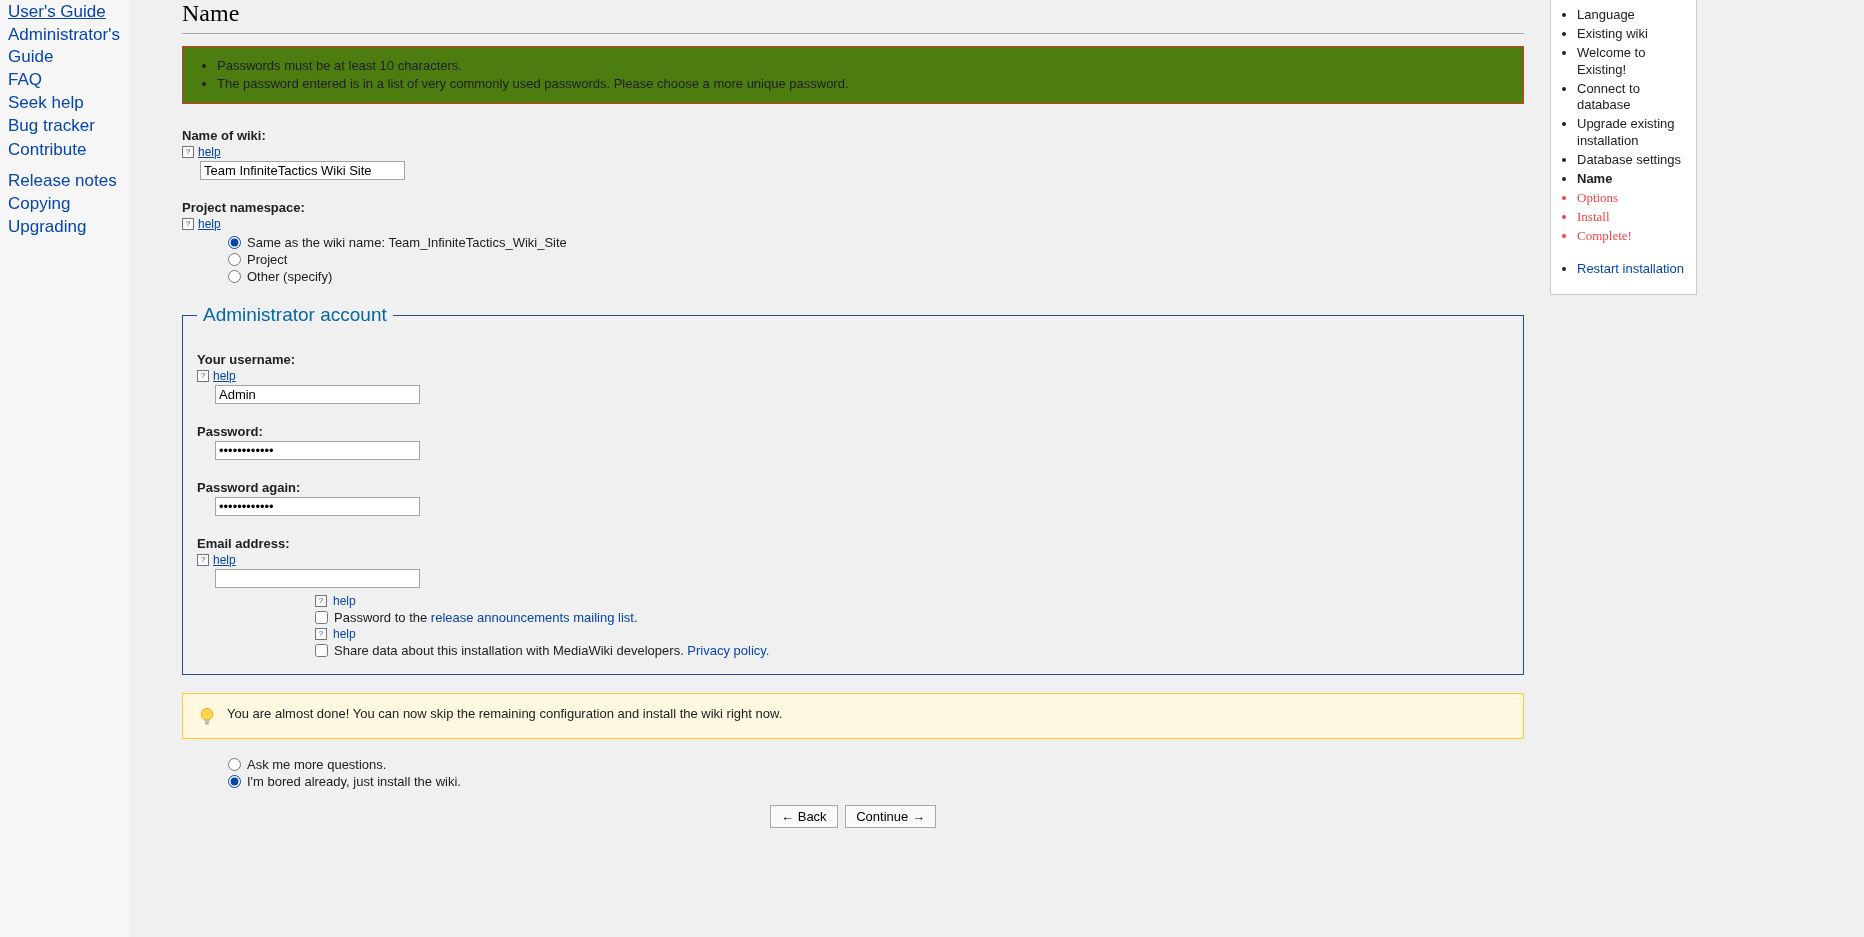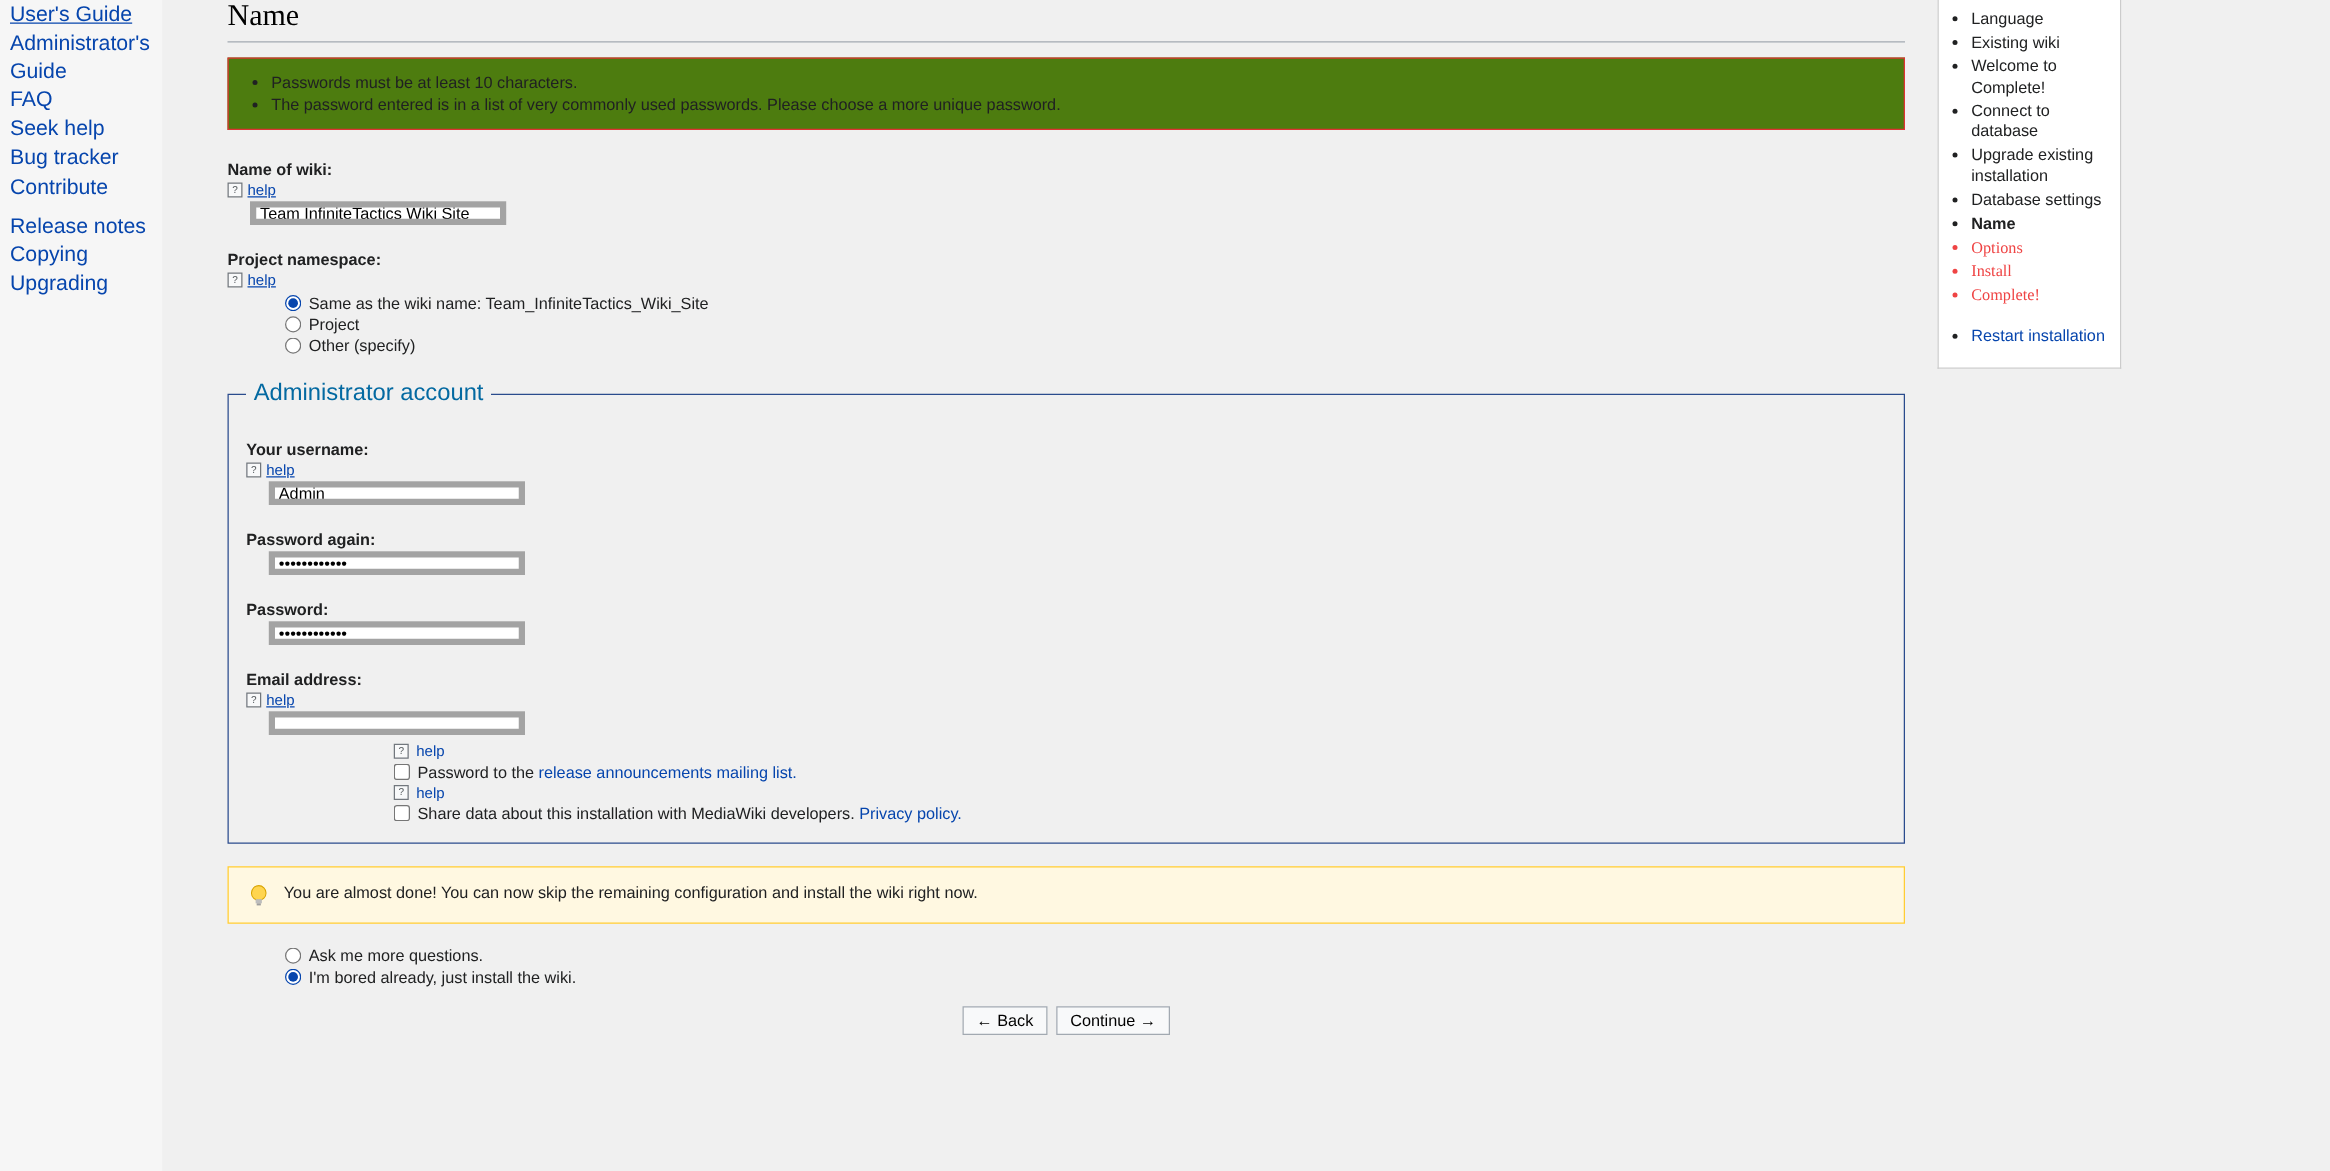--- a/index.html
+++ b/index.html
@@ -19,21 +19,21 @@
     .right-sidebar a { color: #0645ad; text-decoration: none; }
     h1.page-title { font-size: 24px; font-weight: 400; font-family: Georgia, 'Times New Roman', serif; border-bottom: 1px solid #a2a9b1; padding-bottom: 6px; margin-bottom: 12px; color: #000; }
     .error-box { border: 1px solid #d33; background: #4d7c0f; padding: 10px 10px 10px 6px; margin-bottom: 24px; }
     .error-box ul { list-style: disc; padding-left: 28px; }
     .error-box li { line-height: 1.4; font-size: 13px; }
     .field-block { margin-bottom: 20px; }
     .field-label { font-weight: 700; font-size: 13px; display: block; margin-bottom: 2px; }
     .help-row { display: flex; align-items: center; gap: 4px; margin-bottom: 2px; }
     .help-icon { display: inline-block; width: 12px; height: 12px; border: 1px solid #72777d; color: #54595d; font-size: 8px; line-height: 10px; text-align: center; background: #f8f9fa; }
     .help-link { color: #0645ad; text-decoration: underline; font-size: 12px; }
-    input[type="text"], input[type="password"] { border: 5px solid #a3a3a3; padding: 1px 3px; font-size: 13px; width: 205px; height: 19px; margin-left: 18px; }
+    input[type="text"], input[type="password"] { border: 1px solid #a3a3a3; padding: 1px 3px; font-size: 13px; width: 205px; height: 19px; margin-left: 18px; }
     .radio-group { padding-left: 46px; margin-top: 4px; }
     .radio-row { display: flex; align-items: center; gap: 6px; margin-bottom: 2px; font-size: 13px; }
     .radio-row input[type="radio"] { accent-color: #0645ad; margin: 0; }
     fieldset.admin { border: 1px solid #2a4b8d; padding: 0 14px 14px 14px; margin: 10px 0 18px 0; }
     fieldset.admin legend { font-size: 19px; padding: 0 6px; color: #0369a1; }
     fieldset.admin .inner-pad { padding-top: 26px; }
     .sub-check-row { display: flex; align-items: center; gap: 6px; margin-left: 118px; font-size: 13px; margin-bottom: 2px; }
     .sub-check-row a { color: #0645ad; text-decoration: none; }
     .info-box { border: 1px solid #fc3; background: #fff8e1; padding: 12px 14px; margin: 8px 0 18px 0; display: flex; align-items: flex-start; gap: 10px; font-size: 13px; }
     .bulb-icon { width: 20px; height: 20px; flex-shrink: 0; }
@@ -107,26 +107,26 @@
           <div class="field-block">
             <span class="field-label">Your username:</span>
             <div class="help-row">
               <span class="help-icon">?</span>
               <a href="#" class="help-link">help</a>
             </div>
             <input type="text" value="Admin" style="">
           </div>
 
           <div class="field-block">
+            <span class="field-label">Password:</span>
+            <input type="password" value="••••••••••••" style="">
+          </div>
+
+          <div class="field-block">
             <span class="field-label">Password again:</span>
-            <input type="password" value="••••••••••••" style="">
-          </div>
-
-          <div class="field-block">
-            <span class="field-label">Password:</span>
             <input type="password" value="••••••••••••" style="">
           </div>
 
           <div class="field-block" style="margin-bottom:6px;">
             <span class="field-label">Email address:</span>
             <div class="help-row">
               <span class="help-icon">?</span>
               <a href="#" class="help-link">help</a>
             </div>
             <input type="text" value="" style="">
@@ -178,21 +178,21 @@
       <div class="button-row">
         <button class="btn">← Back</button>
         <button class="btn">Continue →</button>
       </div>
     </div>
 
     <div class="right-sidebar">
       <ul>
         <li>Language</li>
         <li>Existing wiki</li>
-        <li>Welcome to Complete!</li>
+        <li>Welcome to Existing!</li>
         <li>Connect to database</li>
         <li>Upgrade existing installation</li>
         <li>Database settings</li>
         <li class="bold">Name</li>
         <li class="faded">Options</li>
         <li class="faded">Install</li>
         <li class="faded">Complete!</li>
       </ul>
       <ul style="margin-top:14px;">
         <li><a href="#">Restart installation</a></li>

